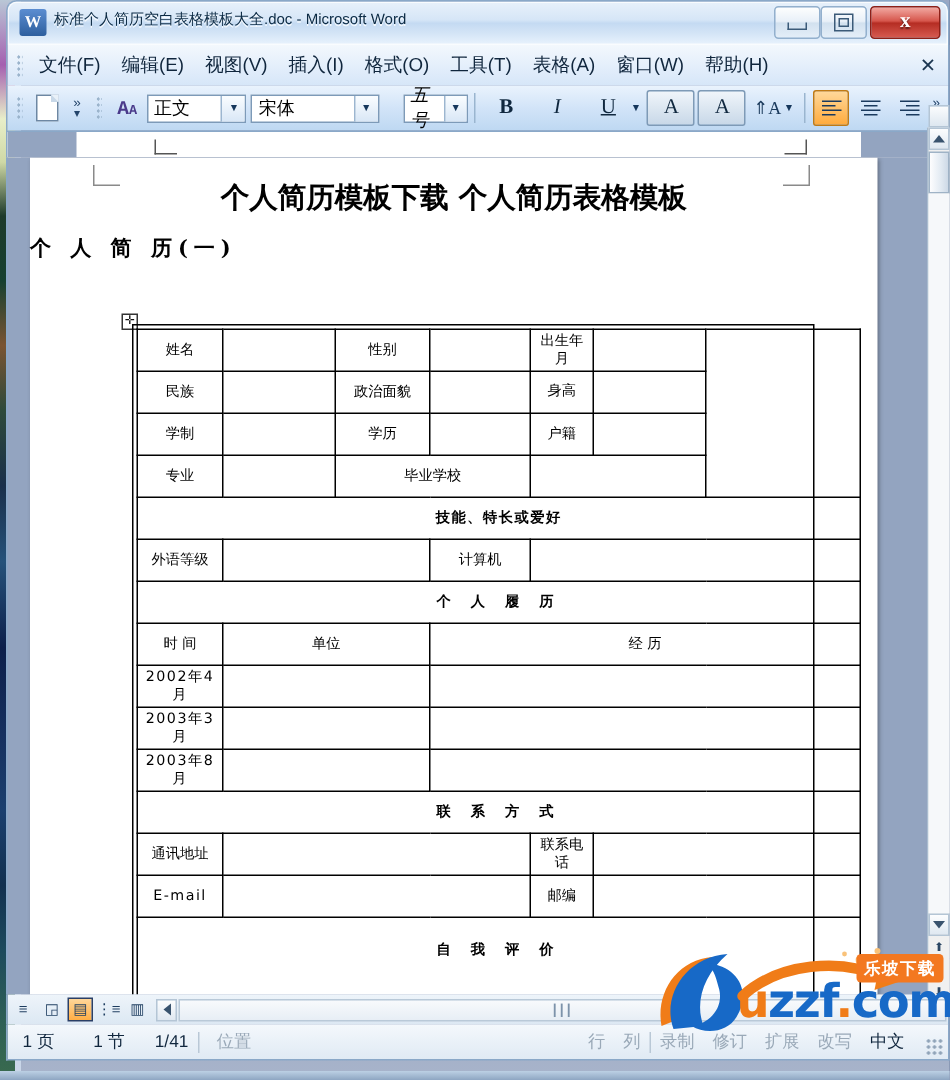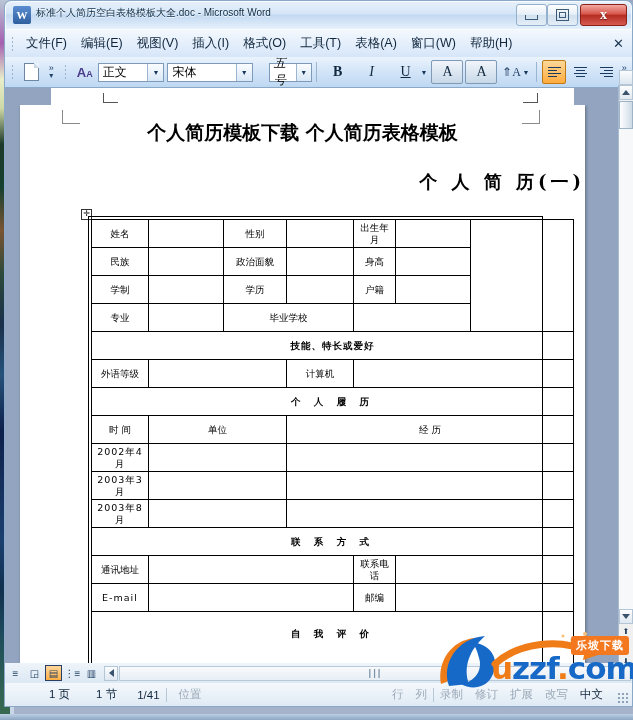--- a/index.html
+++ b/index.html
@@ -102,22 +102,22 @@
   #docarea{position:relative;height:558px;background:#93a4c0;
     border-left:1px solid #8aa8c8;overflow:hidden;}
   #page{position:absolute;left:15px;top:0px;width:565px;height:600px;background:#fff;
     box-shadow:1px 1px 3px rgba(0,0,0,.35);}
   .pagemark{position:absolute;width:17px;height:13px;}
   .pm-tl{left:42px;top:5px;border-left:1px solid #8a8a8a;border-bottom:1px solid #8a8a8a;}
   .pm-tr{right:45px;top:5px;border-right:1px solid #8a8a8a;border-bottom:1px solid #8a8a8a;}
 
   .doctitle{text-align:center;font-family:"DejaVu Sans","Liberation Sans",sans-serif;
     font-weight:bold;font-size:19px;color:#000;line-height:1.45;margin-top:14px;}
-  .subtitle{text-align:right;font-family:"DejaVu Serif","Liberation Serif",serif;
-    font-weight:bold;font-size:18px;letter-spacing:4px;margin-top:23px;}
+  .subtitle{text-align:left;font-family:"DejaVu Serif","Liberation Serif",serif;
+    font-weight:bold;font-size:14px;letter-spacing:4px;margin-top:10px;}
 
   #tblhandle{position:absolute;left:61px;top:104px;width:9px;height:9px;
     border:1px solid #333;background:#fff;font-size:8px;line-height:7px;text-align:center;color:#111;}
 
   table.resume{position:absolute;left:71px;top:114px;width:447px;border-collapse:collapse;
     table-layout:fixed;}
   table.resume td{border:1px solid #000;height:25px;text-align:center;vertical-align:middle;
     font-family:"DejaVu Sans","Liberation Sans",sans-serif;font-size:9.5px;color:#000;
     padding:1px 2px;line-height:1.25;word-break:break-all;}
   td.band{font-weight:bold;letter-spacing:1px;height:27px;}
@@ -225,21 +225,21 @@
     <span class="grip"></span>
     <span class="tbtn">
       <span class="page-icon"></span>
     </span>
     <span class="overflow">
       <span style="font-size:9px">»</span>
       <span style="font-size:8px">▾</span>
     </span>
     <span class="grip"></span>
     <span class="tbtn">
-      <span style="font-family:Liberation Sans, sans-serif;font-weight:bold;color:#4a3a8a;font-size:13px">A<span style="font-size:9px">A</span></span>
+      <span style="font-family:Liberation Mono, monospace;font-weight:bold;color:#4a3a8a;font-size:13px">A<span style="font-size:9px">A</span></span>
     </span>
     <span class="combo" id="combo-style">
       <span>正文</span>
       <span class="arrow">▼</span>
     </span>
     <span class="combo" id="combo-font">
       <span>宋体</span>
       <span class="arrow">▼</span>
     </span>
     <span class="combo" id="combo-size">
@@ -315,21 +315,21 @@
               <td style="width: 62px;"></td>
               <td class="narrow" style="width: 37px;">出生年月</td>
               <td style="width: 70px;"></td>
               <td rowspan="4" style="width: 98px;"></td>
             </tr>
             <tr>
               <td style="width: 52px;">民族</td>
               <td style="width: 70px;"></td>
               <td style="width: 58px;">政治面貌</td>
               <td style="width: 62px;"></td>
-              <td style="width: 37px;">身高</td>
+              <td style="width: 37px; font-family: Liberation Serif, serif;">身高</td>
               <td style="width: 70px;"></td>
             </tr>
             <tr>
               <td style="width: 52px;">学制</td>
               <td style="width: 70px;"></td>
               <td style="width: 58px;">学历</td>
               <td style="width: 62px;"></td>
               <td style="width: 37px;">户籍</td>
               <td style="width: 70px;"></td>
             </tr>
@@ -415,21 +415,21 @@
     <span class="vbtn active">▤</span>
     <span class="vbtn">⋮≡</span>
     <span class="vbtn">▥</span>
     <span id="hleft">
       <span class="tri tri-lf"></span>
     </span>
     <span id="htrack">III</span>
   </div>
 
   <div id="statusbar">
-    <span class="st" style="padding-left:44px">1 页</span>
+    <span class="st" style="padding-left:10px">1 页</span>
     <span class="st" style="padding-left:20px">1 节</span>
     <span class="st" style="padding-left:14px">1/41</span>
     <span class="stsep"></span>
     <span class="st dim" style="padding-left:12px">位置</span>
     <span class="st dim" style="margin-left:auto">行</span>
     <span class="st dim" style="padding-right:6px">列</span>
     <span class="stsep"></span>
     <span class="st dim">录制</span>
     <span class="st dim">修订</span>
     <span class="st dim">扩展</span>

